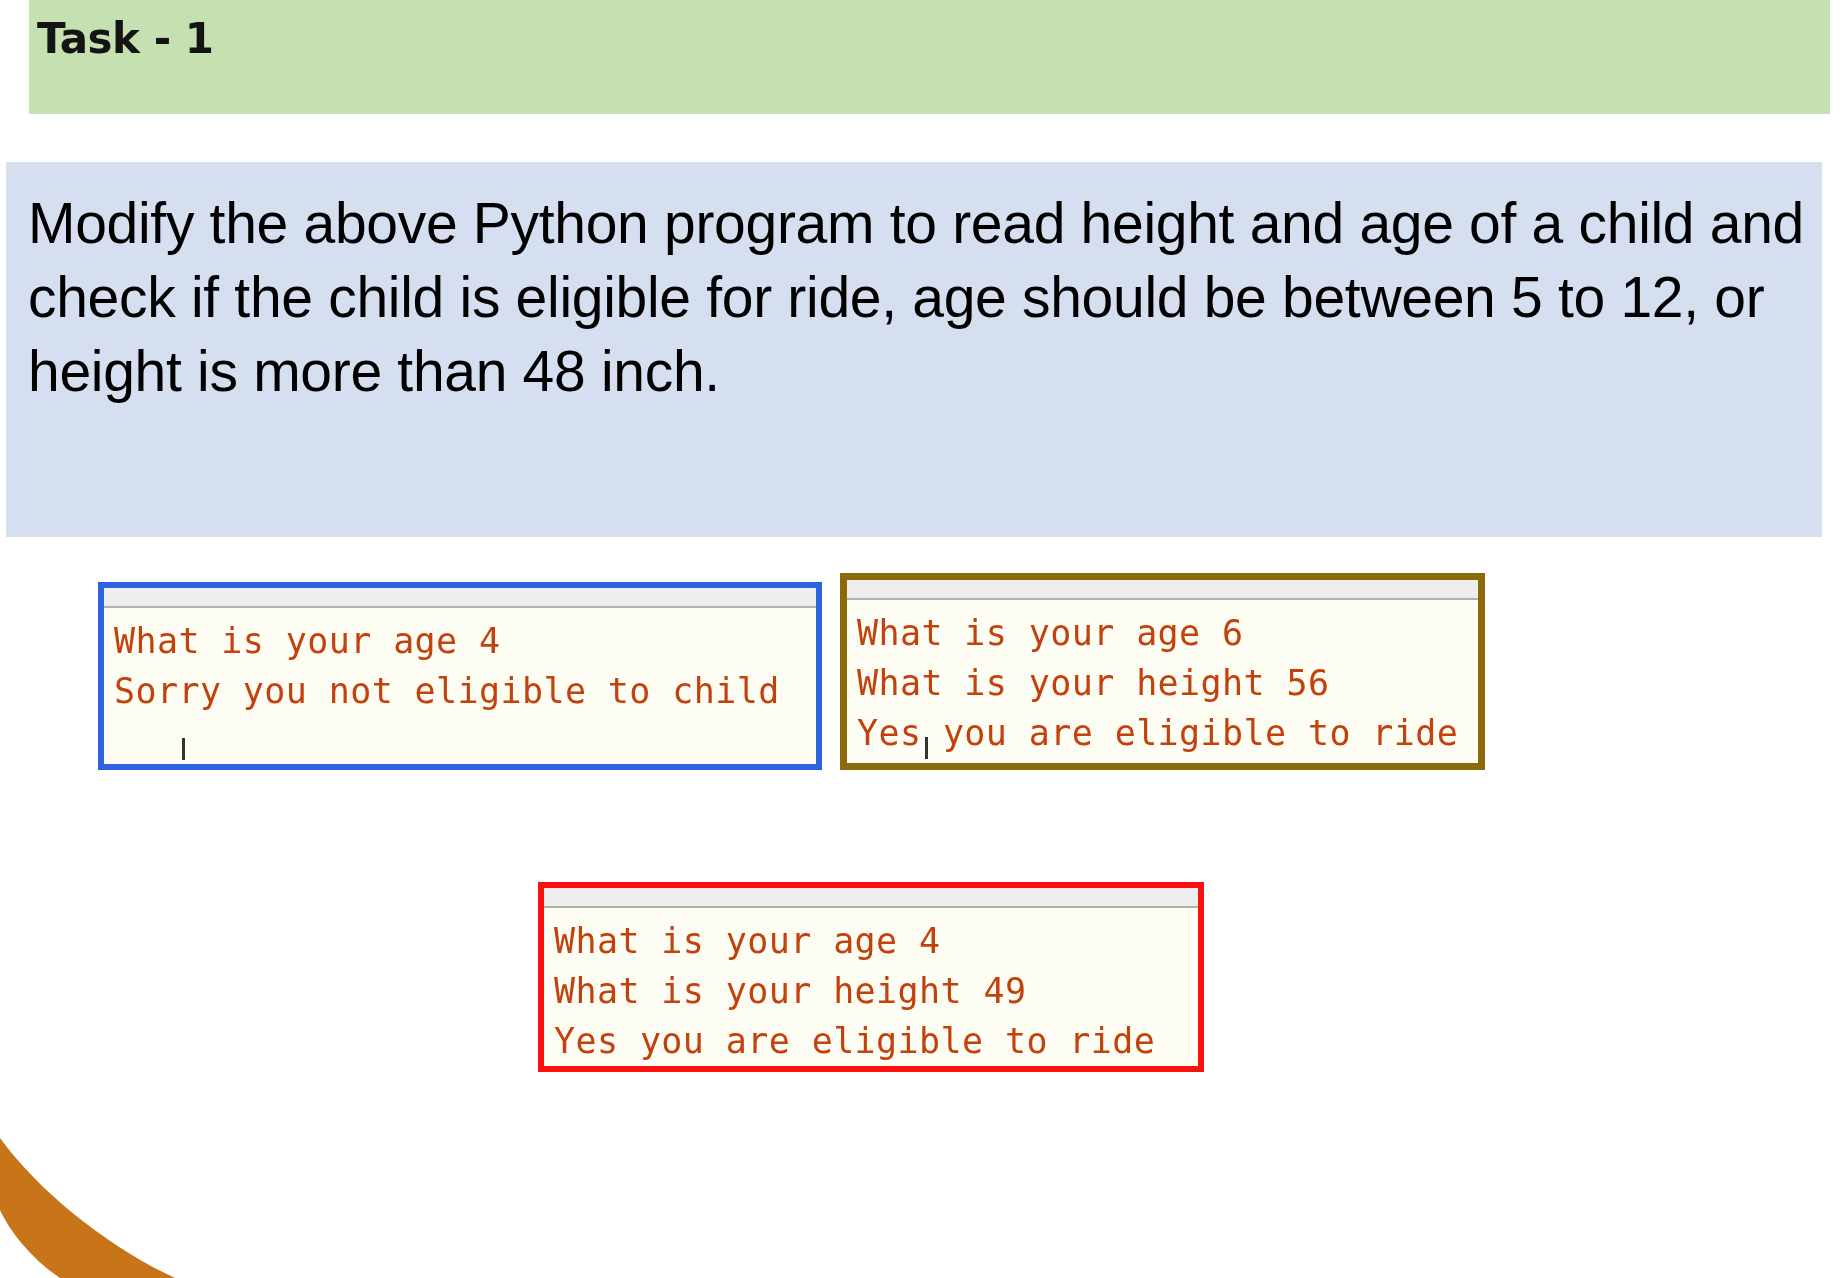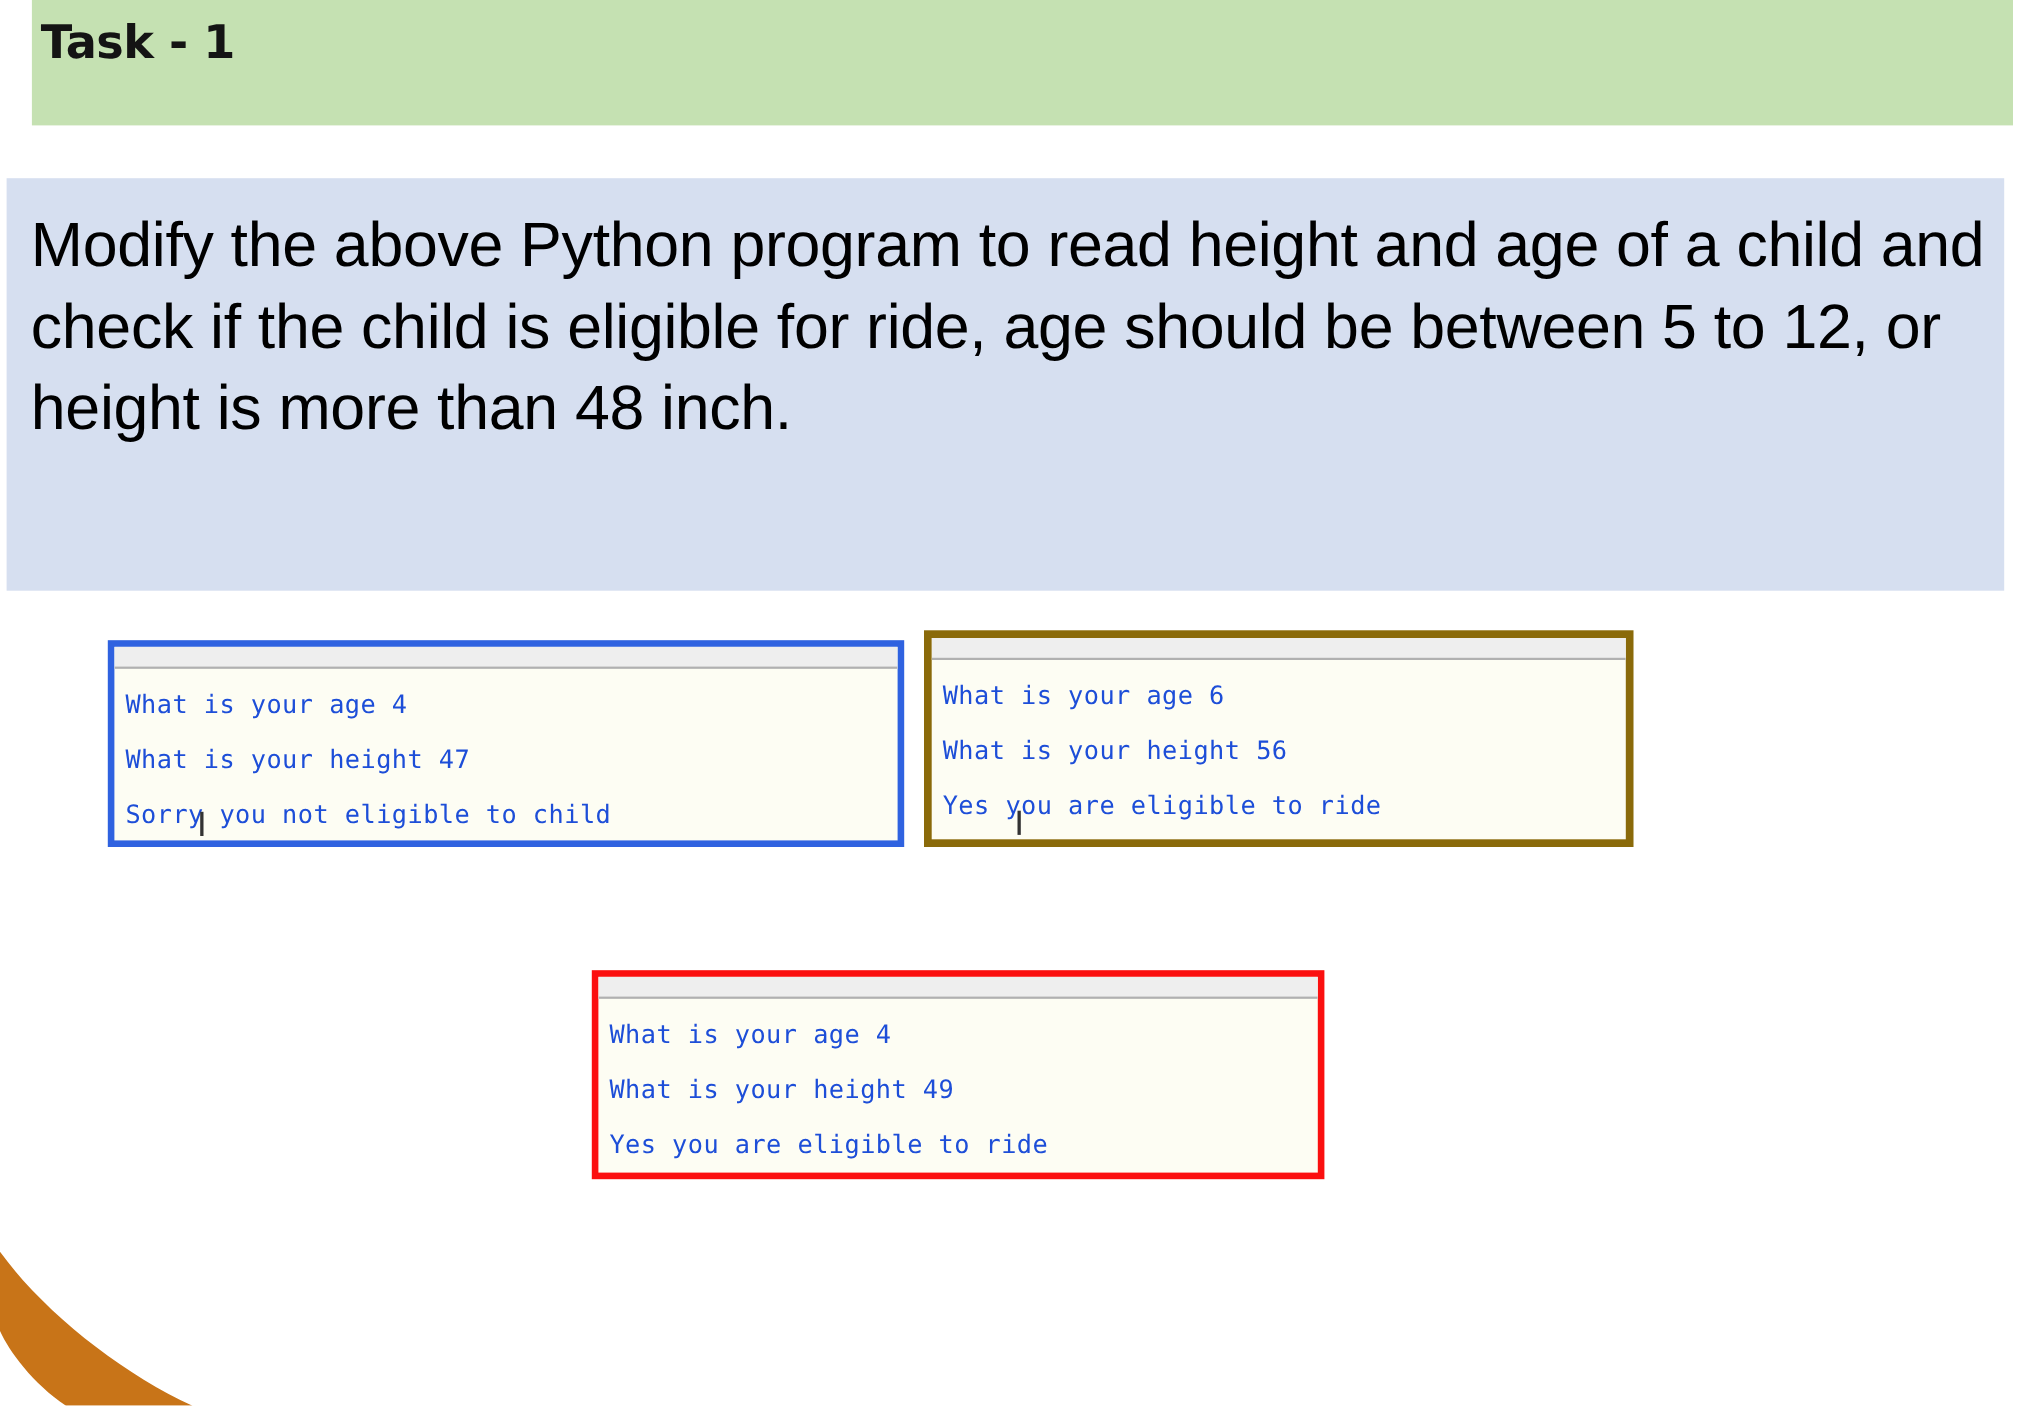--- a/index.html
+++ b/index.html
@@ -81,23 +81,23 @@
     position: absolute;
     left: 0;
     right: 0;
     top: 22px;
     bottom: 0;
     padding: 6px 0 0 10px;
     box-sizing: border-box;
   }
   .console-line {
     font-family: "DejaVu Sans Mono", monospace;
-    font-size: 23px;
+    font-size: 35px;
     line-height: 50px;
-    color: #1d4ed8;
+    color: #c2410c;
     white-space: pre;
     letter-spacing: 0.4px;
   }
   .console-caret {
     position: absolute;
     width: 3px;
     height: 22px;
     background: #333333;
     left: 78px;
     bottom: 4px;
@@ -151,21 +151,20 @@
 </div>
 
 <div id="instruction-panel">
   <div id="instruction-text">Modify the above Python program to read height and age of a child and check if the child is eligible for ride, age should be between 5 to 12, or height is more than 48 inch.</div>
 </div>
 
 <div id="console-1" class="console-frame">
   <div class="console-titlebar"></div>
   <div class="console-body">
     <div class="console-line">What is your age 4</div>
-    <div class="console-line">What is your height 47</div>
     <div class="console-line">Sorry you not eligible to child</div>
   </div>
   <div class="console-caret"></div>
 </div>
 
 <div id="console-2" class="console-frame">
   <div class="console-clip-top">
     
   </div>
   <div class="console-titlebar"></div>

